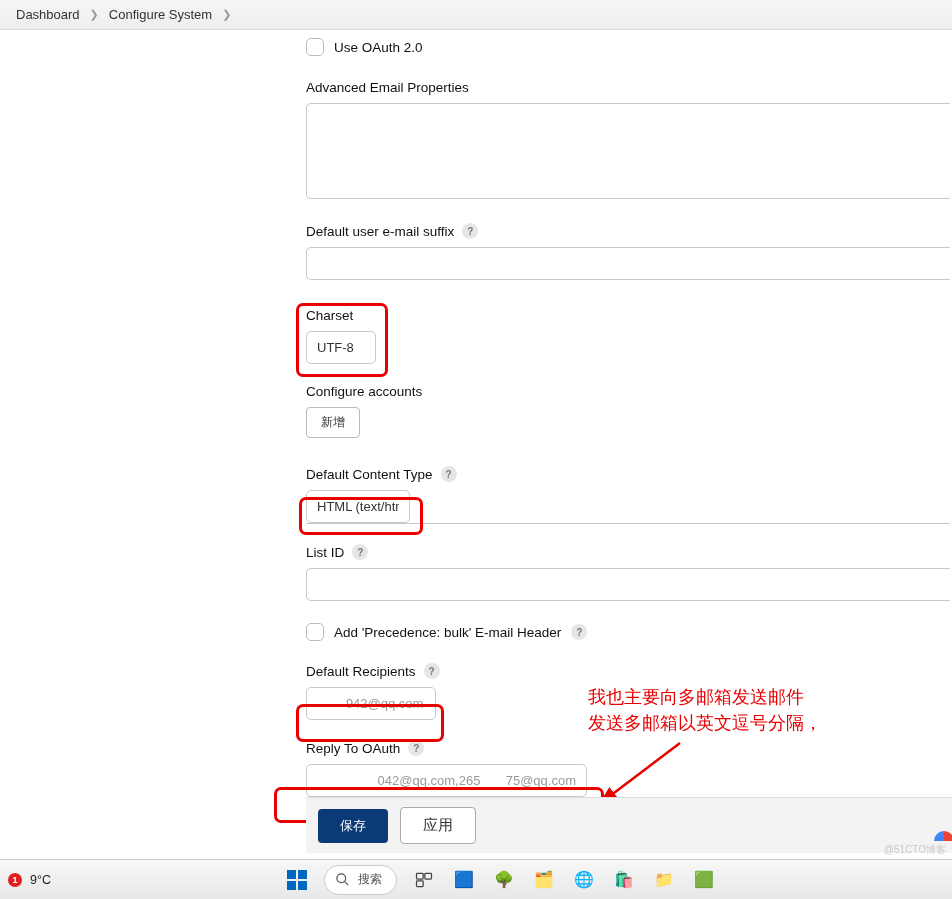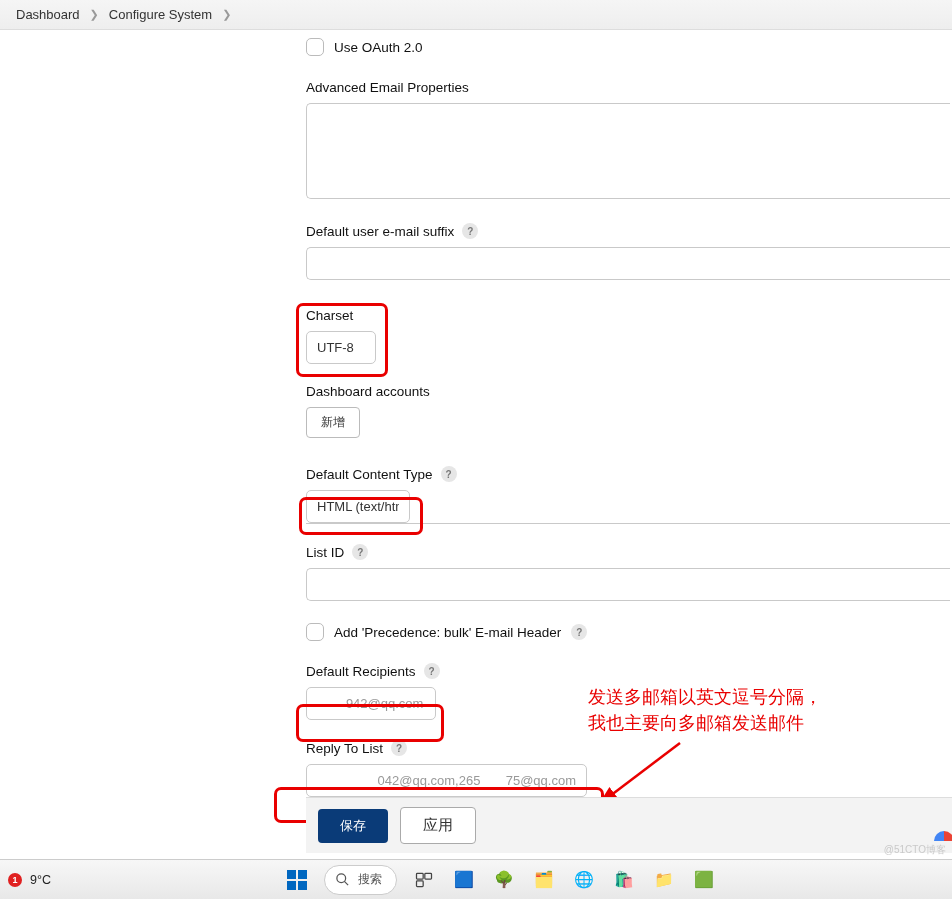--- a/index.html
+++ b/index.html
@@ -142,21 +142,21 @@
 
   <div class="row" style="margin-top:28px;">
     <div class="label-line">
         <span class="label">Charset</span>
       </div>
     <input class="input input-short" value="UTF-8" style="">
   </div>
 
   <div class="row" style="margin-top:20px;">
     <div class="label-line">
-        <span class="label">Dashboard accounts</span>
+        <span class="label">Configure accounts</span>
       </div>
     <button class="btn-small">新增</button>
   </div>
 
   <div class="row" style="margin-top:28px;">
     <div class="label-line">
       <span class="label">Default Content Type</span>
       <span class="help">?</span>
     </div>
     <div style="border-bottom:1px solid #c9c9c9; width:644px; padding-bottom:0;">
@@ -181,36 +181,36 @@
   <div class="row" style="margin-top:22px;">
     <div class="label-line">
       <span class="label">Default Recipients</span>
       <span class="help">?</span>
     </div>
     <input class="input input-emails" style="color: rgb(153, 153, 153);" value="        942@qq.com">
   </div>
 
   <div class="row" style="margin-top:20px;">
     <div class="label-line">
-      <span class="label">Reply To List</span>
+      <span class="label">Reply To OAuth</span>
       <span class="help">?</span>
     </div>
     <input class="input" style="width: 281px; color: rgb(153, 153, 153); text-align: right;" value="       042@qq.com,265       75@qq.com">
   </div>
 
 </div>
 
 <div class="hl-box" style="left:296px; top:303px; width:92px; height:74px;"></div>
 <div class="hl-box" style="left:299px; top:497px; width:124px; height:38px;"></div>
 <div class="hl-box" style="left:296px; top:704px; width:148px; height:38px;"></div>
 <div class="hl-box" style="left:274px; top:787px; width:330px; height:36px;"></div>
 
 <div class="annotation" style="left:588px; top:684px;">
+  <div>我也主要向多邮箱发送邮件</div>
   <div>发送多邮箱以英文逗号分隔，</div>
-  <div>我也主要向多邮箱发送邮件</div>
 </div>
 
 <svg class="arrow-svg" style="left:600px; top:738px;" width="100" height="70">
   <defs>
     <marker id="ah" markerWidth="10" markerHeight="10" refX="2" refY="3" orient="auto">
       <path d="M0,0 L0,6 L8,3 z" fill="#e90000"></path>
     </marker>
   </defs>
   <line x1="80" y1="5" x2="10" y2="58" stroke="#e90000" stroke-width="2.5" marker-end="url(#ah)"></line>
 </svg>

